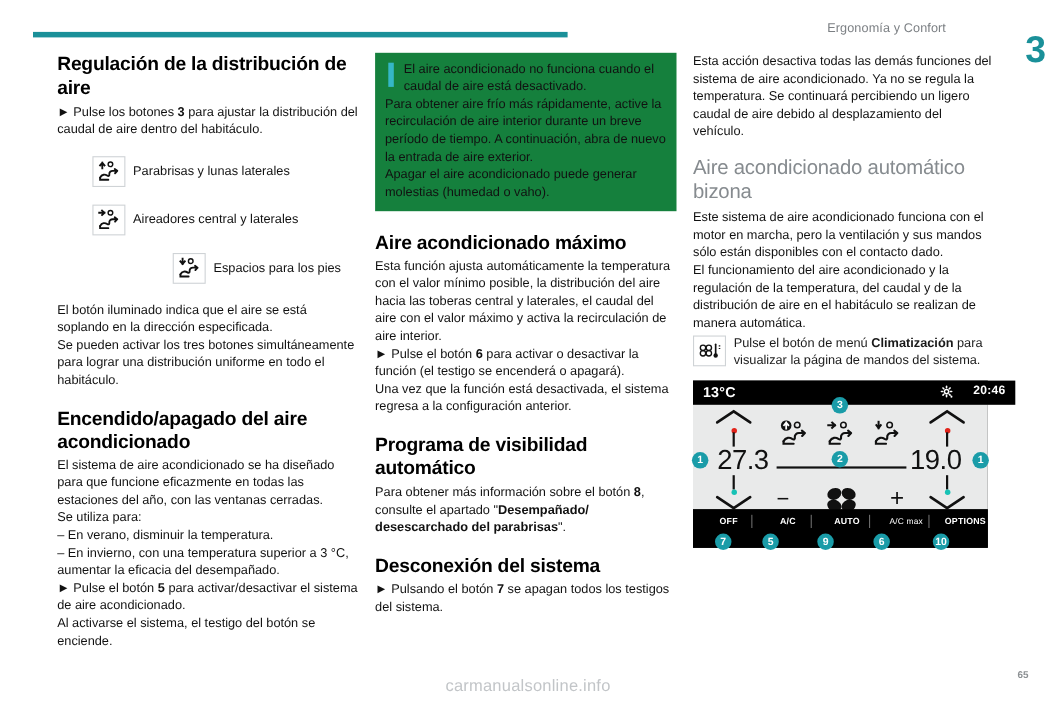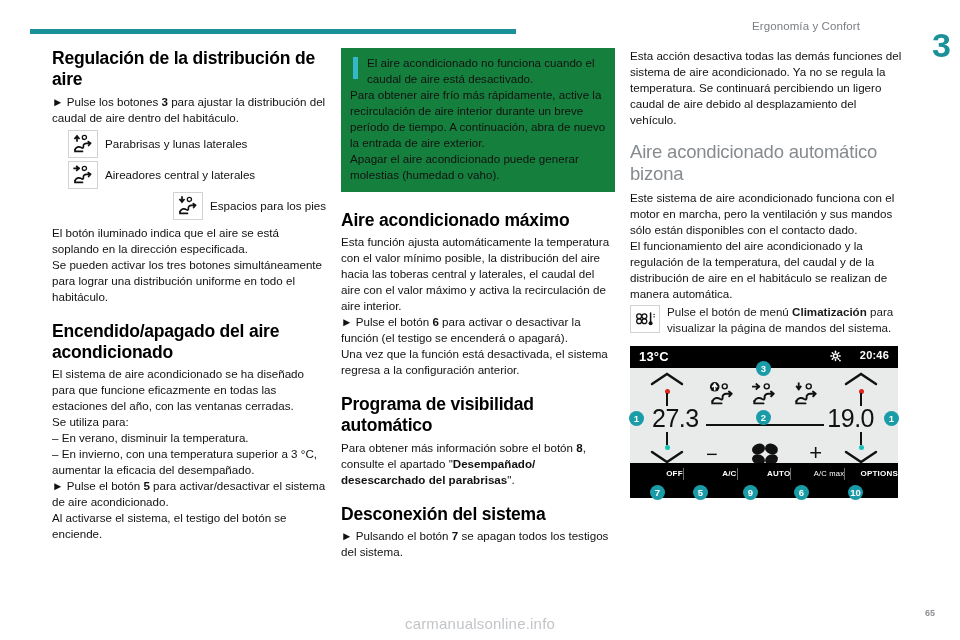--- a/index.html
+++ b/index.html
@@ -56,58 +56,59 @@
   .infobox{
     background:#15803d;padding:7px 9px 9px 9px;box-sizing:border-box;
     width:274px;
   }
   .infobox .ibar{
     float:left;width:5px;height:22px;background:#35b7c6;margin:2px 9px 0 3px;
   }
   .infobox p{font-size:11.6px;line-height:1.38;margin:0;color:#111;}
 
   
-  .iconrow{display:flex;align-items:center;margin:0;padding-left:16px;}
+  .iconrow{display:flex;align-items:center;margin:16px;padding-left:16px;}
   .iconbox{
     width:30px;height:28px;border:1px solid #cfd3d6;background:#fff;
     box-sizing:border-box;flex:0 0 auto;
     display:flex;align-items:center;justify-content:center;
   }
   .iconrow .lbl{font-size:11.6px;margin-left:7px;color:#111;line-height:1.2;}
 
   .inline-icon-row{display:flex;align-items:flex-start;margin-top:2px;}
   .inline-icon-row .iconbox{width:30px;height:28px;margin-top:1px;}
   .inline-icon-row .txt{font-size:11.6px;line-height:1.38;margin-left:7px;}
 
   
   .screen{
     position:relative;width:268px;height:152px;background:#000;
     margin-top:10px;
   }
   .sc-top{
     position:absolute;left:0;top:0;width:268px;height:22px;background:#000;
     color:#fff;
+    padding-left:25px;
   }
   .sc-temp{position:absolute;left:9px;top:3px;font-size:13px;font-weight:bold;letter-spacing:.2px;}
   .sc-clock{position:absolute;right:9px;top:3px;font-size:11px;font-weight:bold;letter-spacing:.2px;}
   .sc-gear{position:absolute;right:56px;top:4px;font-size:12px;}
 
   .sc-body{
     position:absolute;left:0;top:22px;width:268px;height:95px;
     background:#e9eaea;
   }
   .sc-bottom{
     position:absolute;left:0;bottom:0;width:268px;height:35px;background:#000;
   }
   .sc-btns{
     position:absolute;left:0;top:3px;width:268px;height:16px;
     display:flex;align-items:center;
   }
   .sc-btn{
-    flex:1;text-align:right;color:#fff;font-size:8px;font-weight:bold;
+    flex:1;text-align:center;color:#fff;font-size:8px;font-weight:bold;
     letter-spacing:.2px;position:relative;padding-left:12px;
   }
   .sc-btn.small{font-weight:normal;font-size:7.6px;}
   .sc-sep{width:1px;height:12px;background:#6c6c6c;}
 
   
   .temp-l{position:absolute;left:22px;top:36px;font-size:25px;color:#111;letter-spacing:-.5px;}
   .temp-r{position:absolute;right:24px;top:36px;font-size:25px;color:#111;letter-spacing:-.5px;}
 
   .chev{position:absolute;width:34px;height:14px;}

